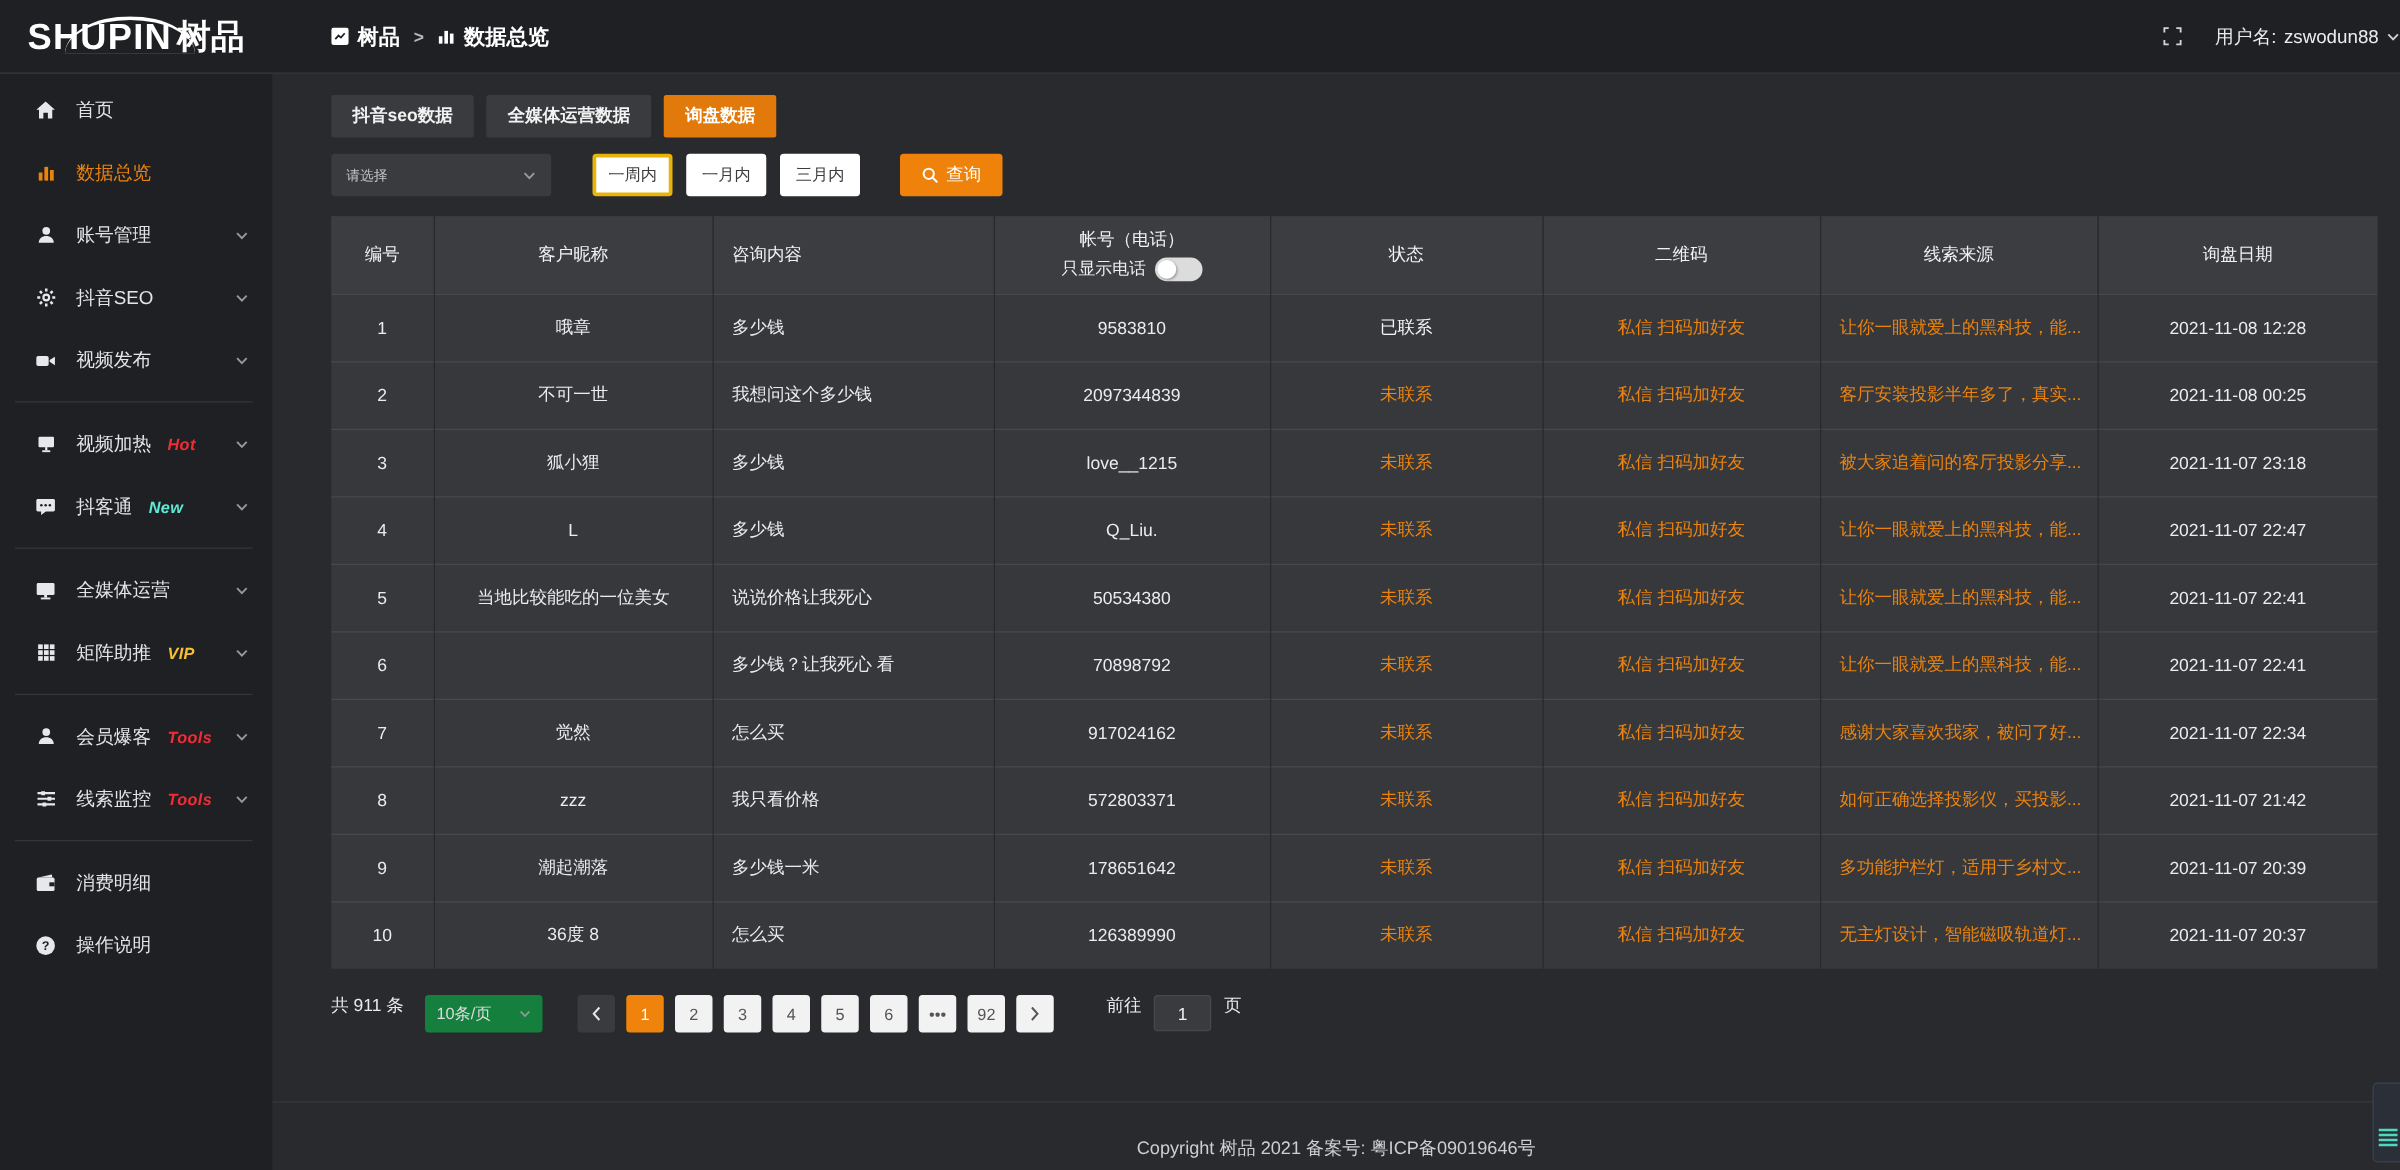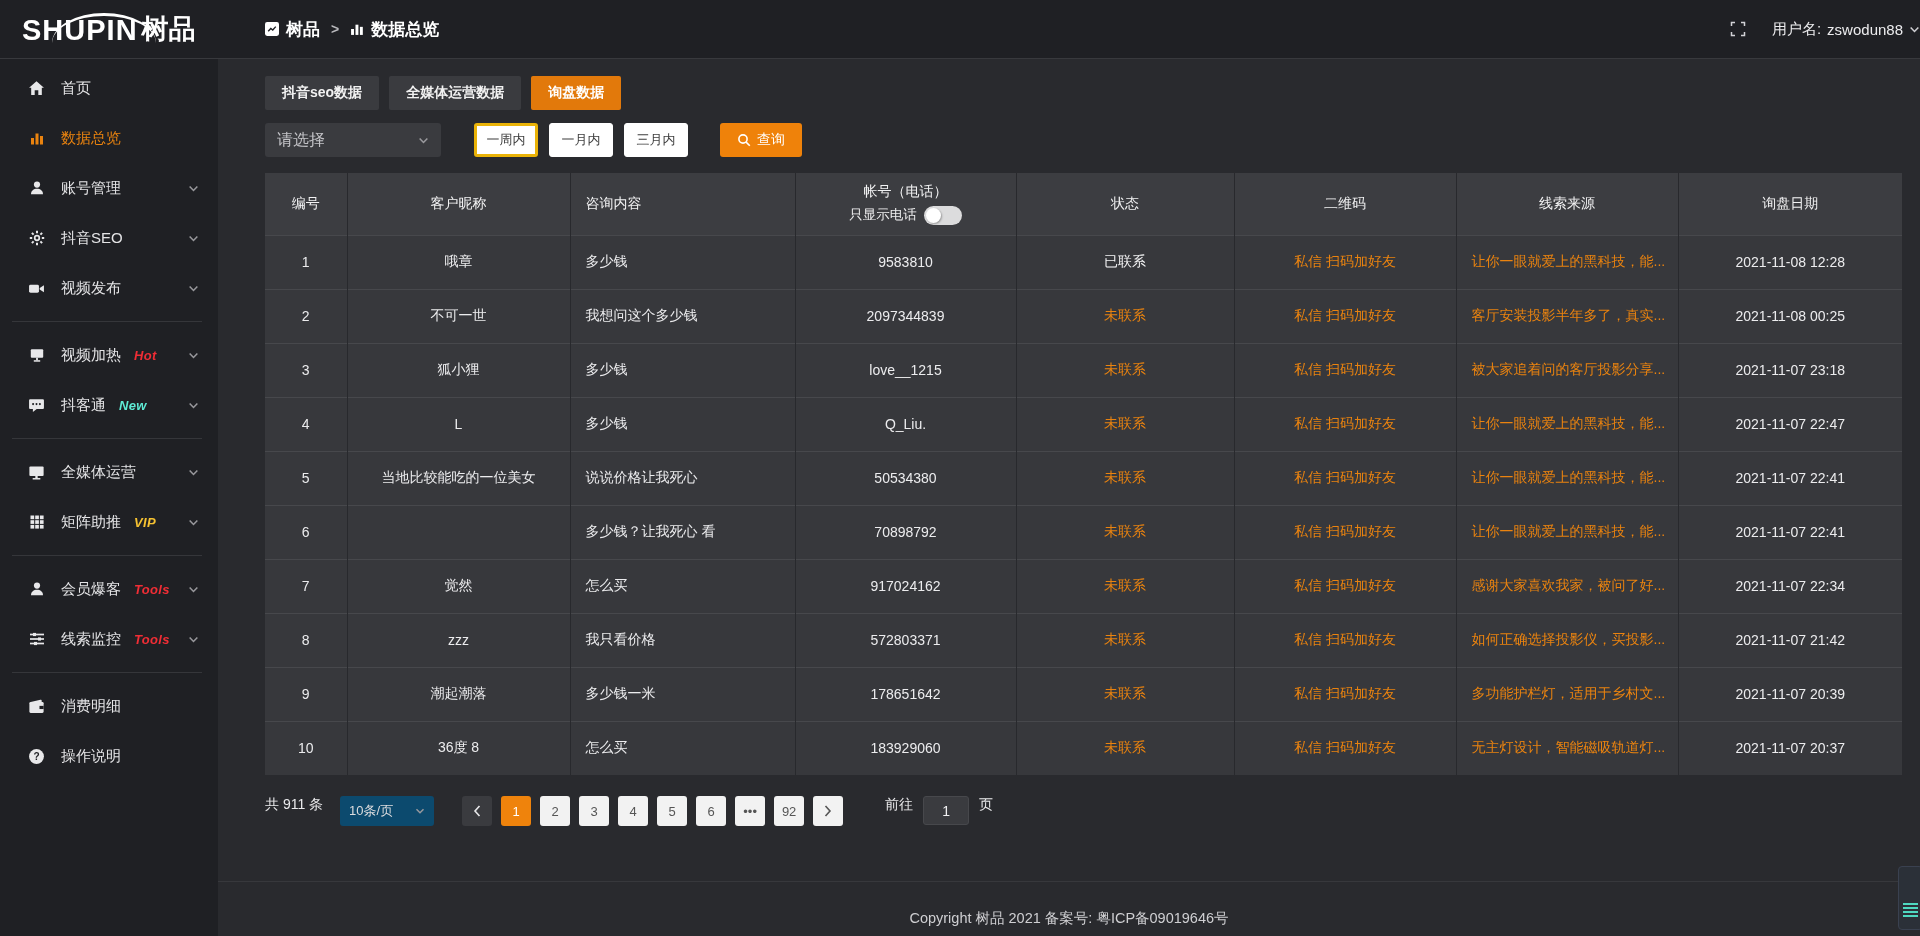--- a/index.html
+++ b/index.html
@@ -44,21 +44,21 @@
     padding:0 18px 0 47px; overflow:hidden; }
 
   .tabs { display:flex; gap:10px; margin-top:17px; }
   .tab { height:34px; padding:0 17px; display:flex; align-items:center; background:#3a3b3f;
     color:#f2f2f2; font-size:14px; font-weight:bold; border:none; border-radius:2px; cursor:pointer; }
   .tab.active { background:#e2790b; color:#fff; }
 
   .filters { display:flex; align-items:center; margin-top:13px; }
   .f-select { width:176px; height:34px; background:#3a3b3f; border-radius:3px; display:flex;
     align-items:center; justify-content:space-between; padding:0 12px; color:#c3c3c7;
-    font-size:16px; cursor:pointer; }
+    font-size:11px; cursor:pointer; }
   .ranges { display:flex; gap:11px; margin-left:33px; }
   .range-btn { width:64px; height:34px; background:#fff; color:#3c3c3c; font-size:13px;
     border:1px solid #fff; border-radius:3px; cursor:pointer; font-family:inherit; }
   .range-btn.active { border:3px solid #eab308; }
   .search-btn { margin-left:32px; height:34px; padding:0 17px; background:#ef820a; color:#fff;
     border:none; border-radius:3px; font-size:14px; display:flex; align-items:center; gap:6px;
     cursor:pointer; font-family:inherit; }
 
   
   table { width:100%; margin-top:16px; border-collapse:collapse; table-layout:fixed; background:#37383c; }
@@ -73,21 +73,21 @@
   td.c-status.contacted { color:#f5f5f6; }
   .th-account-line1 { margin-bottom:5px; }
   .toggle-row { display:flex; align-items:center; justify-content:center; font-size:13.5px; color:#eeeeef; }
   .toggle { width:38px; height:19px; background:#dcdcdd; border-radius:10px; margin-left:7px;
     position:relative; display:inline-block; cursor:pointer; }
   .toggle .knob { position:absolute; left:2px; top:2px; width:15px; height:15px; border-radius:50%;
     background:#fff; box-shadow:1px 1px 2px rgba(0,0,0,.3); }
 
   
   .pagination { display:flex; margin-top:21px; font-size:14px; color:#eaeaec; }
-  .pg-size { width:94px; height:30px; background:#0c4a6e; border-radius:3px; display:flex;
+  .pg-size { width:94px; height:30px; background:#15803d; border-radius:3px; display:flex;
     align-items:center; justify-content:space-between; padding:0 9px; margin-left:17px;
     font-size:13px; color:#dcdcde; cursor:pointer; }
   .pg-btn { width:30px; height:30px; border:none; border-radius:3px; background:#f2f2f2; color:#555;
     font-size:13px; margin-left:9px; cursor:pointer; display:inline-flex; align-items:center;
     justify-content:center; font-family:inherit; }
   .pg-btn.prev { background:#3a3b3f; color:#e8e8ea; margin-left:28px; }
   .pg-btn.active { background:#ef830c; color:#fff; }
   .pg-pages { display:flex; }
   .goto-label { margin-left:42px; }
   .goto-input { width:46px; height:29px; background:#3a3b3f; border:1px solid #47484c; border-radius:3px;
@@ -509,21 +509,21 @@
             <td>178651642</td>
             <td class="c-status">未联系</td>
             <td class="c-qr">私信 扫码加好友</td>
             <td class="c-source">多功能护栏灯，适用于乡村文...</td>
             <td>2021-11-07 20:39</td>
           </tr>
           <tr>
             <td>10</td>
             <td>36度 8</td>
             <td class="c-content">怎么买</td>
-            <td>183929060</td>
+            <td>126389990</td>
             <td class="c-status">未联系</td>
             <td class="c-qr">私信 扫码加好友</td>
             <td class="c-source">无主灯设计，智能磁吸轨道灯...</td>
             <td>2021-11-07 20:37</td>
           </tr>
         </tbody>
     </table>
 
     <div class="pagination">
       <span>共 911 条</span>

